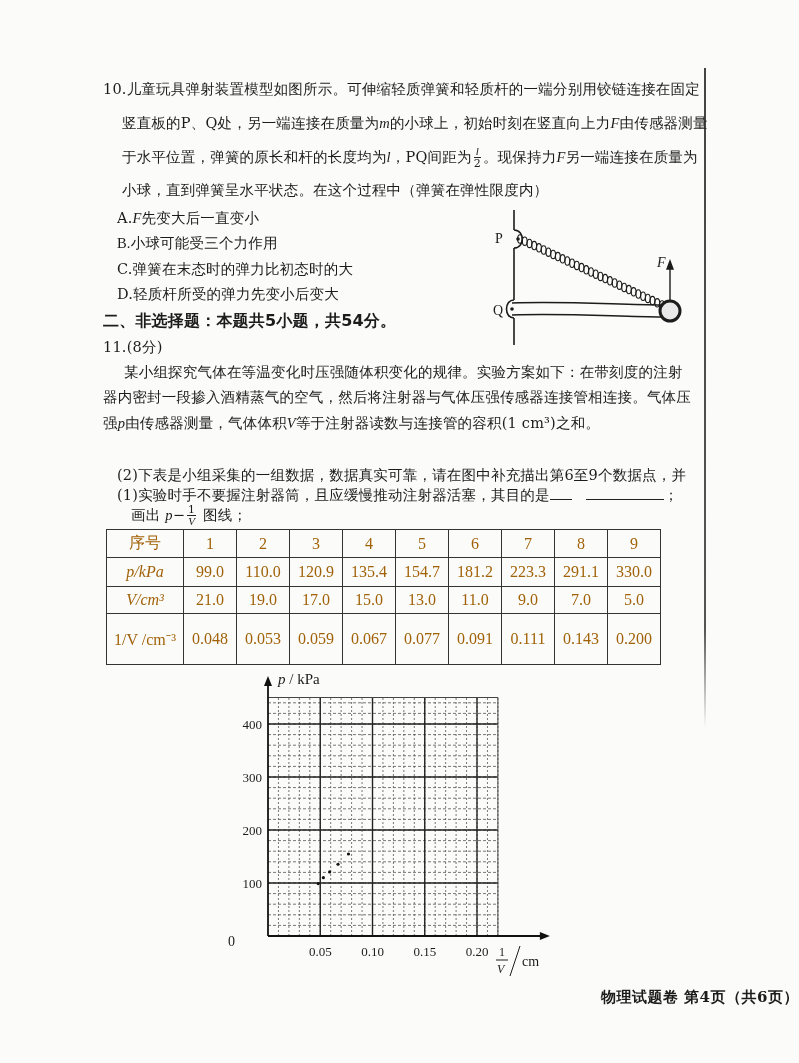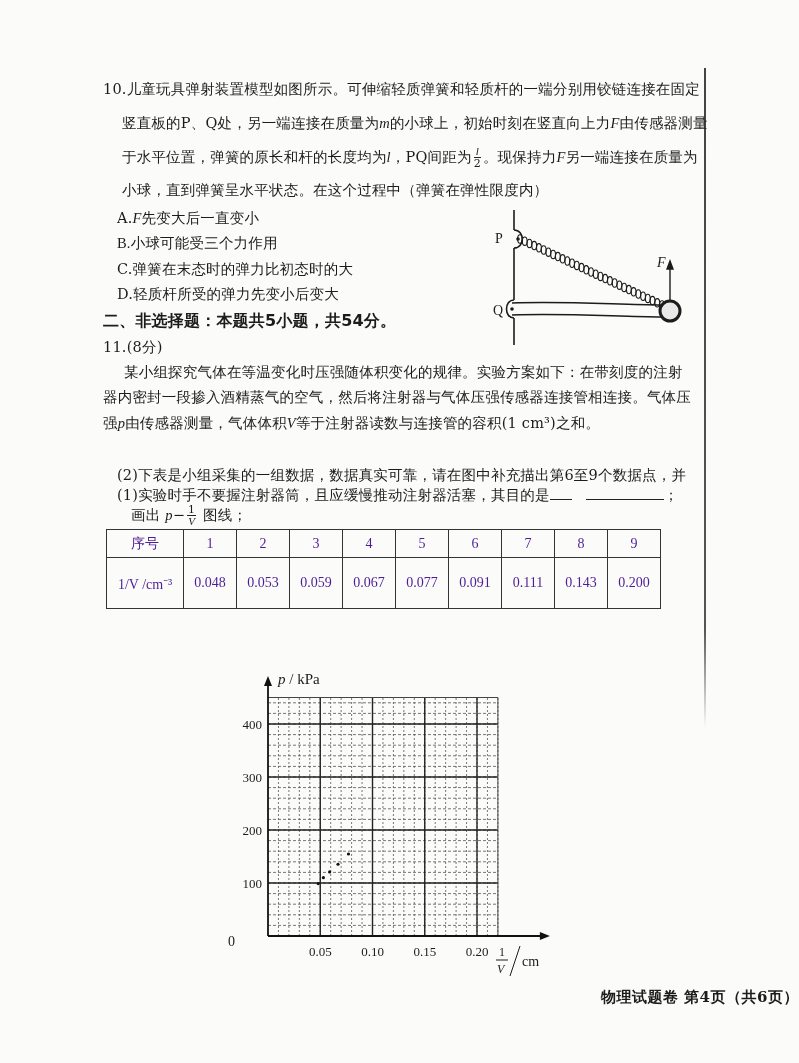--- a/index.html
+++ b/index.html
@@ -12,21 +12,21 @@
   .it { font-style: italic; font-family: "Liberation Serif", serif; }
   .frac { display: inline-block; vertical-align: middle; text-align: center; font-size: 11px; line-height: 11px; margin: 0 2px; }
   .frac .num { display: block; border-bottom: 1px solid #222; padding: 0 1px; }
   .frac .den { display: block; }
   .bold { font-weight: bold; }
   .margin-rule { left: 704px; top: 68px; width: 2px; height: 660px; background: linear-gradient(#444, #555 85%, rgba(80,80,80,0)); }
   .blank { display:inline-block; border-bottom: 1px solid #222; height: 14px; vertical-align: baseline; }
 
   table.data {
     position: absolute; left: 106px; top: 529px; border-collapse: collapse;
-    font-family: "Liberation Serif", serif; font-size: 14px; color: #4c1d95;
+    font-family: "Liberation Serif", serif; font-size: 16px; color: #a16207;
   }
   table.data td { border: 1.5px solid #333; text-align: center; padding: 0; }
   table.data td.h { width: 76px; }
   table.data td.c { width: 52px; }
   tr.r0 td { height: 27px; }
   tr.r1 td { height: 28px; }
   tr.r2 td { height: 26px; }
   tr.r3 td { height: 50px; }
 
   .footer { left: 0; width: 799px; top: 988px; text-align: right; font-size: 15px; font-weight: bold; letter-spacing: 0.5px; }
@@ -141,20 +141,44 @@
     <td class="h">序号</td>
     <td class="c">1</td>
     <td class="c">2</td>
     <td class="c">3</td>
     <td class="c">4</td>
     <td class="c">5</td>
     <td class="c">6</td>
     <td class="c">7</td>
     <td class="c">8</td>
     <td class="c">9</td>
+  </tr>
+  <tr class="r1">
+    <td class="h it">p/kPa</td>
+    <td class="c">99.0</td>
+    <td class="c">110.0</td>
+    <td class="c">120.9</td>
+    <td class="c">135.4</td>
+    <td class="c">154.7</td>
+    <td class="c">181.2</td>
+    <td class="c">223.3</td>
+    <td class="c">291.1</td>
+    <td class="c">330.0</td>
+  </tr>
+  <tr class="r2">
+    <td class="h it">V/cm³</td>
+    <td class="c">21.0</td>
+    <td class="c">19.0</td>
+    <td class="c">17.0</td>
+    <td class="c">15.0</td>
+    <td class="c">13.0</td>
+    <td class="c">11.0</td>
+    <td class="c">9.0</td>
+    <td class="c">7.0</td>
+    <td class="c">5.0</td>
   </tr>
   <tr class="r3">
     <td class="h">1/V /cm⁻³</td>
     <td class="c">0.048</td>
     <td class="c">0.053</td>
     <td class="c">0.059</td>
     <td class="c">0.067</td>
     <td class="c">0.077</td>
     <td class="c">0.091</td>
     <td class="c">0.111</td>

